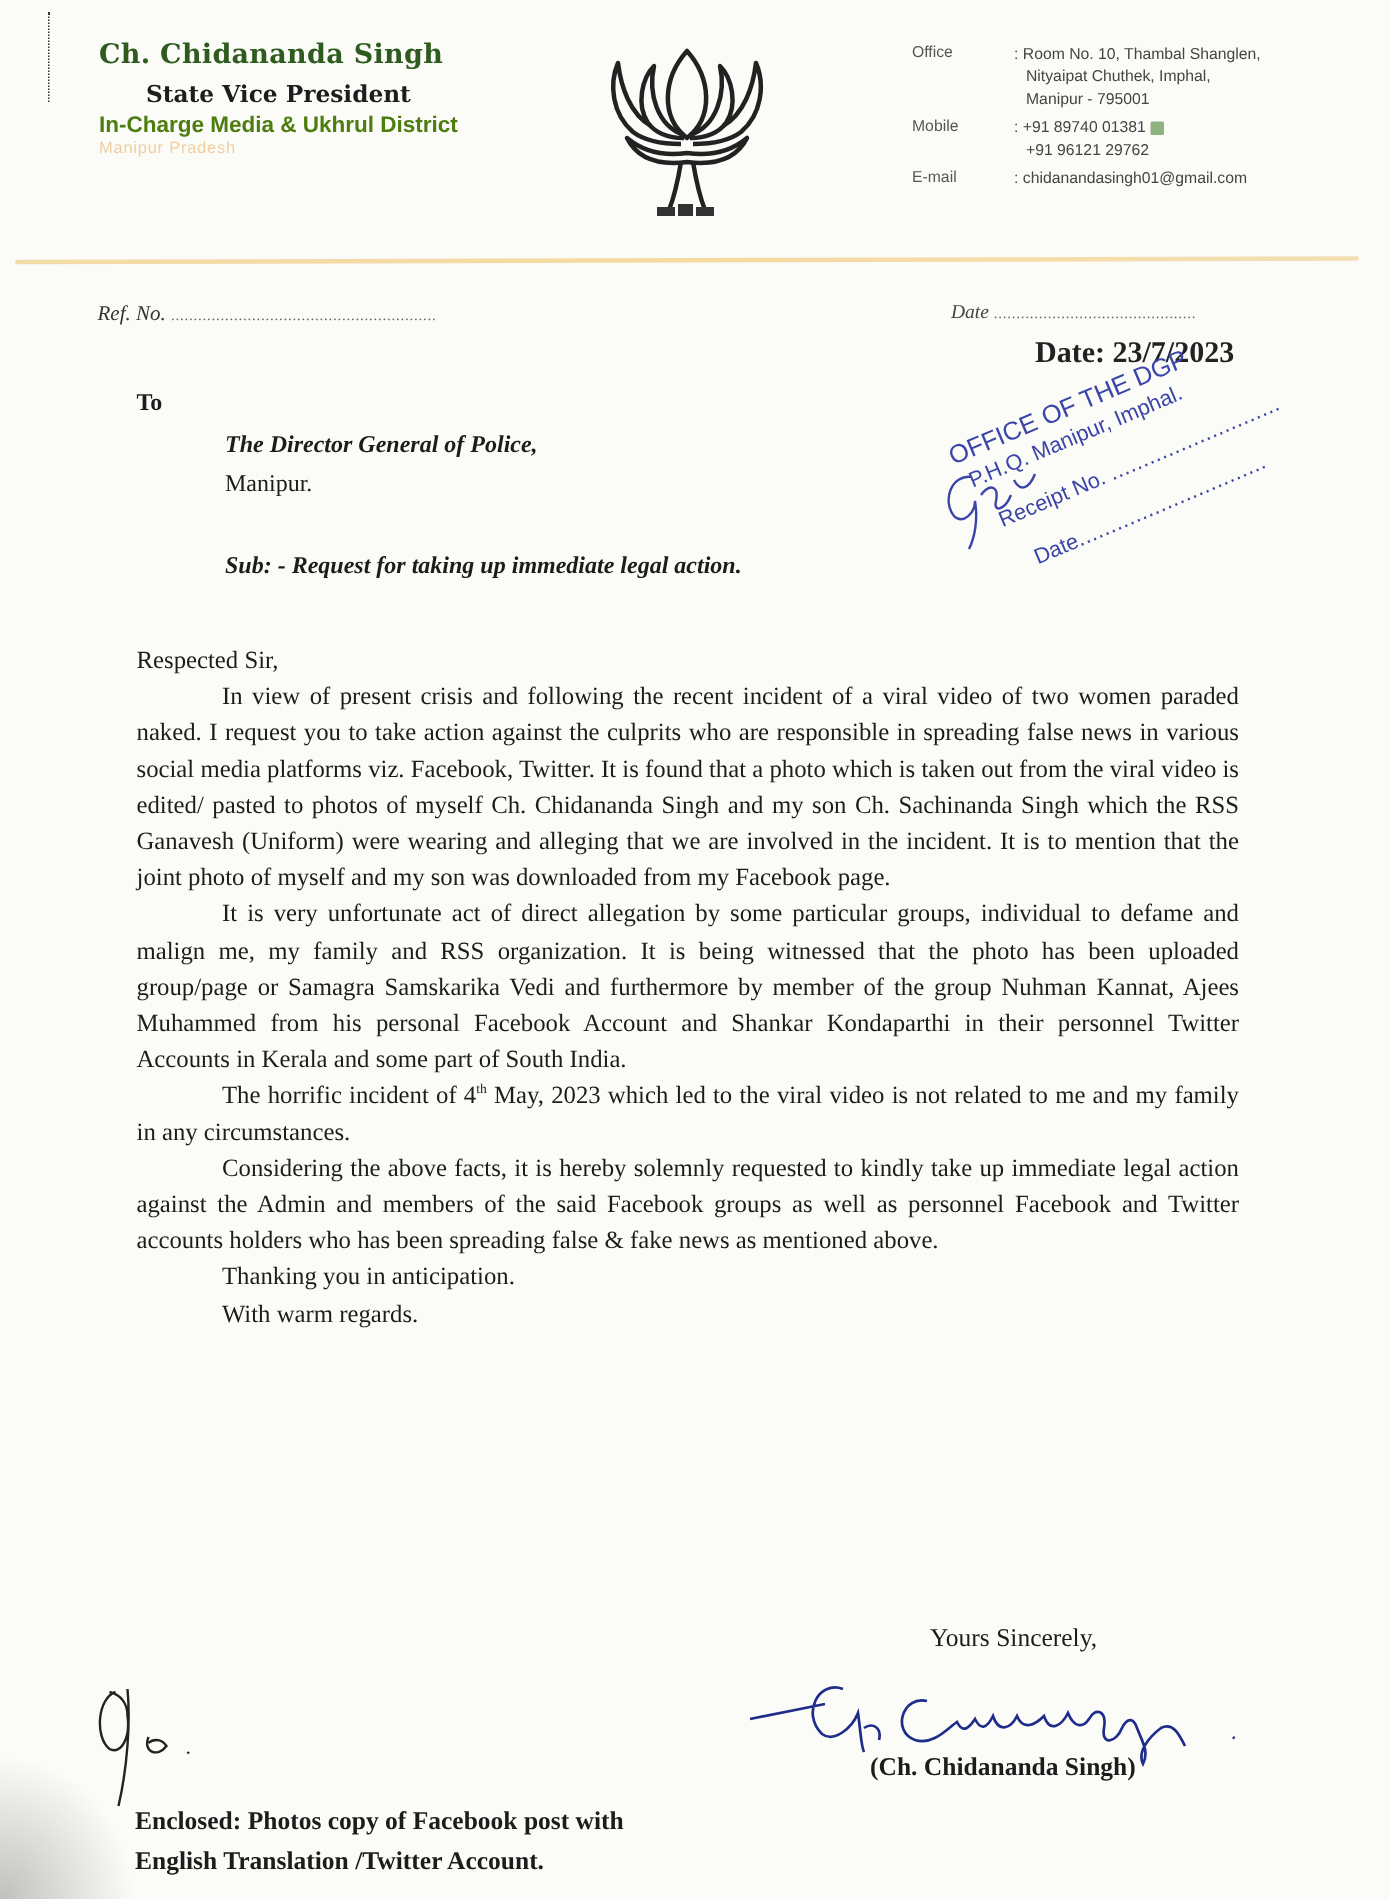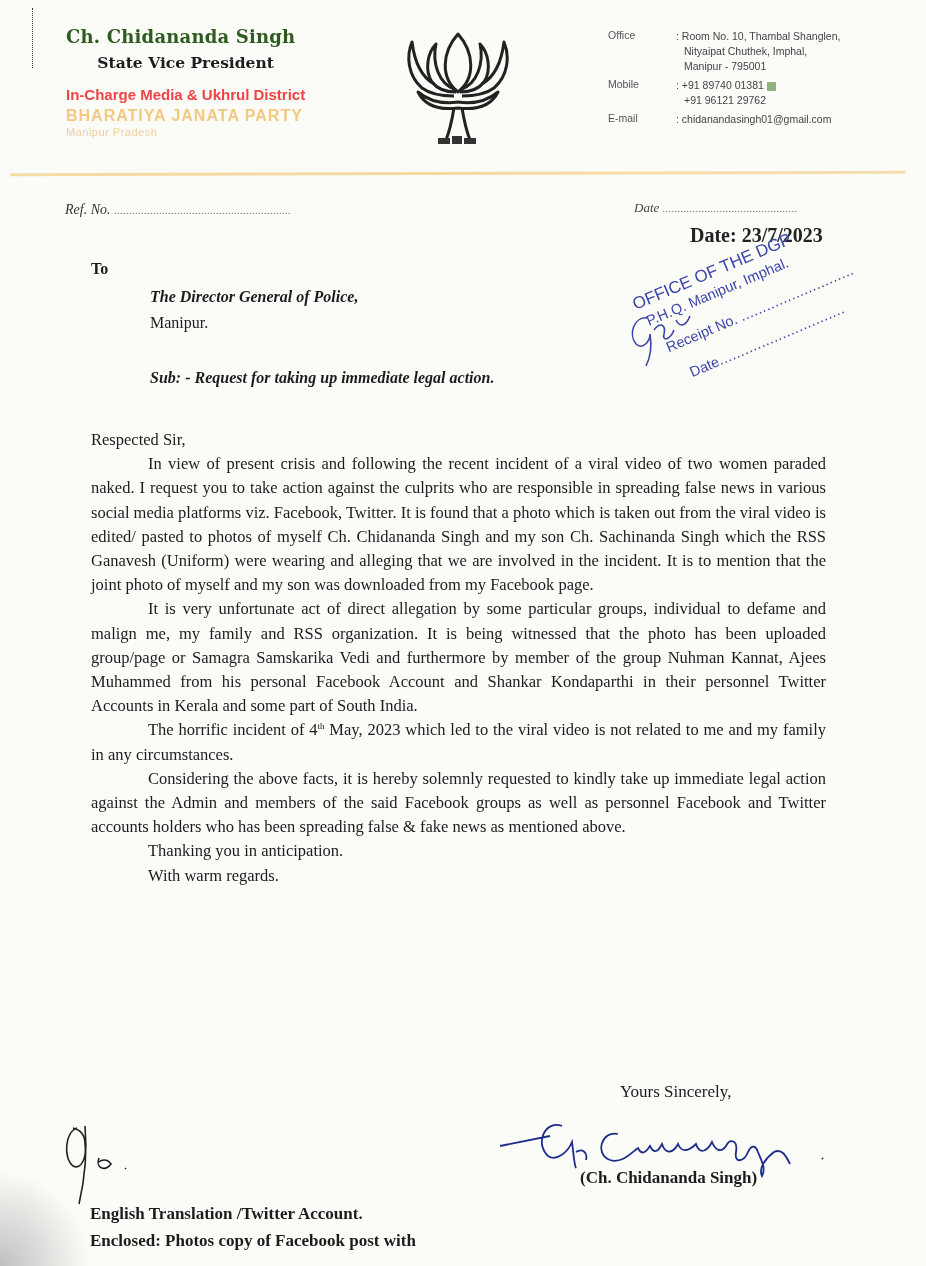--- a/index.html
+++ b/index.html
@@ -21,21 +21,21 @@
   .lh-name {
     font-family: "DejaVu Serif", serif; font-weight: bold; font-size: 18px;
     color: #2e5b1e; letter-spacing: 0.2px; margin: 0;
   }
   .lh-title {
     font-family: "DejaVu Serif", serif; font-weight: bold; font-size: 15.5px;
     color: #1d1d1d; margin-top: 6px; text-align: center;
   }
   .lh-role {
     font-family: "Liberation Sans", sans-serif; font-weight: bold; font-size: 15px;
-    color: #ef4444; margin-top: 14px;
+    color: #4d7c0f; margin-top: 3px;
   }
   .lh-party {
     font-family: "Liberation Sans", sans-serif; font-weight: bold; font-size: 16px;
     color: #f2c980; margin-top: 4px; letter-spacing: 1px;
   }
   .lh-state {
     font-family: "Liberation Sans", sans-serif; font-size: 11px;
     color: #f0cfa0; margin-top: 1px; letter-spacing: 0.5px;
   }
   .logo { position: absolute; left: 398px; top: 22px; width: 120px; height: 130px; }
@@ -111,21 +111,20 @@
 <body>
 
 <div class="page">
 
   <div class="margin-mark"></div>
 
   <div class="lh-left">
     <div class="lh-name">Ch. Chidananda Singh</div>
     <div class="lh-title">State Vice President</div>
     <div class="lh-role">In-Charge Media &amp; Ukhrul District</div>
-    <div class="lh-party">BHARATIYA JANATA PARTY</div>
     <div class="lh-state">Manipur Pradesh</div>
   </div>
 
   <svg class="logo" viewBox="0 0 120 130">
     <g fill="none" stroke="#222" stroke-width="3" stroke-linejoin="round">
       <path d="M60 12 C44 30 42 56 60 70 C78 56 76 30 60 12 Z"></path>
       <path d="M58 68 C40 62 34 40 38 22 C30 30 26 48 34 60 C40 68 50 70 58 70"></path>
       <path d="M62 68 C80 62 86 40 82 22 C90 30 94 48 86 60 C80 68 70 70 62 70"></path>
       <path d="M36 62 C22 54 16 36 14 20 C8 34 10 54 24 66 C32 72 44 74 56 74"></path>
       <path d="M84 62 C98 54 104 36 106 20 C112 34 110 54 96 66 C88 72 76 74 64 74"></path>
@@ -214,16 +213,16 @@
   </svg>
   <div class="sig-name">(Ch. Chidananda Singh)</div>
 
   <svg class="initials-svg" viewBox="0 0 120 90">
     <path d="M22 10 C10 14 8 40 18 48 C26 52 32 40 30 26 C30 18 26 12 18 10 M30 8 C32 30 30 60 24 86 M44 40 C40 50 50 54 56 46 C52 40 46 42 44 44 M70 50 L71 51" fill="none" stroke="#222" stroke-width="1.6"></path>
   </svg>
 
   <div class="shadow"></div>
 
   <div class="enclosed">
+    <div>Enclosed: Photos copy of Facebook post with</div>
     <div>English Translation /Twitter Account.</div>
-    <div>Enclosed: Photos copy of Facebook post with</div>
   </div>
 </div>
 
 </body></html>

